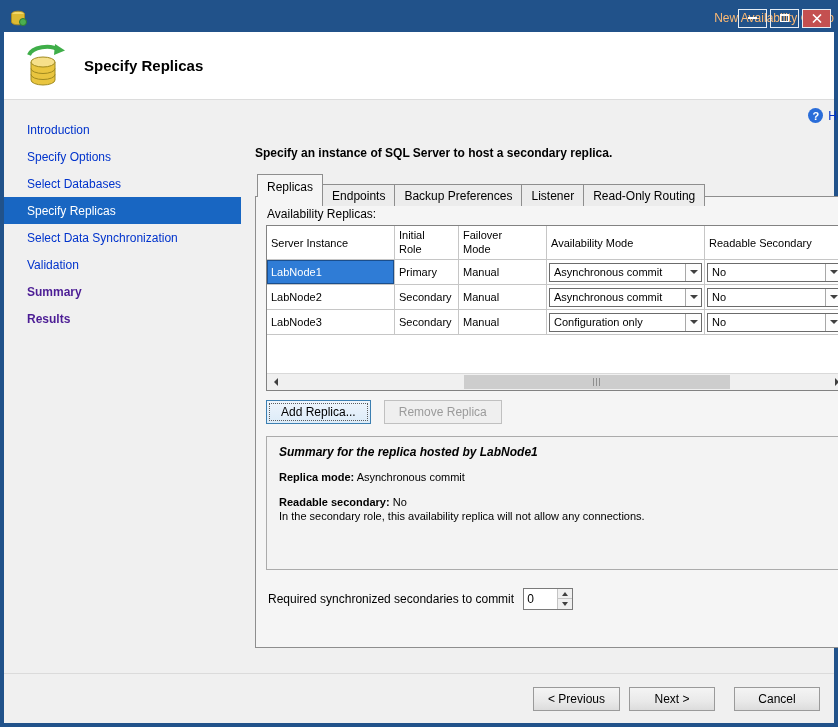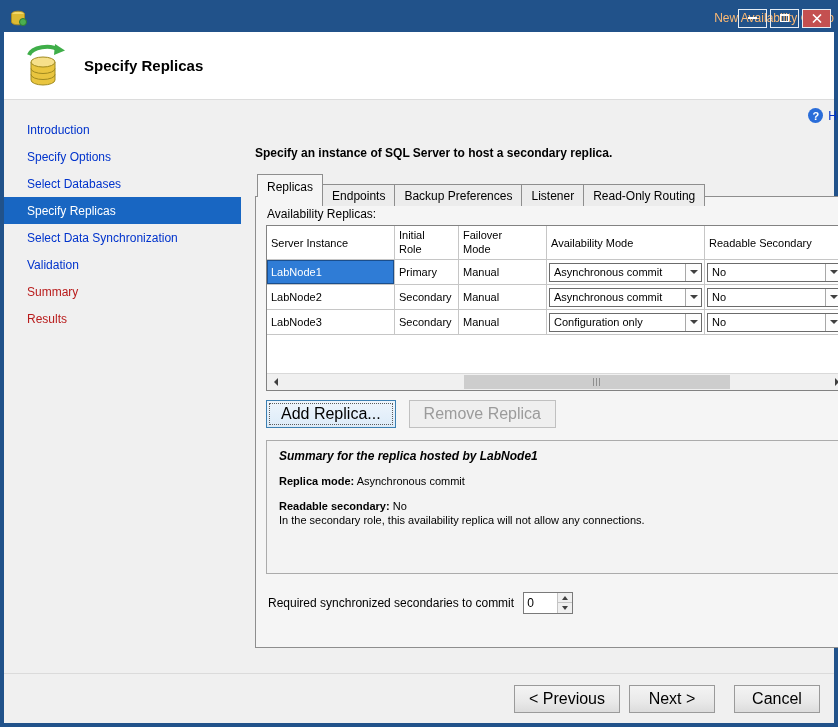--- a/index.html
+++ b/index.html
@@ -26,21 +26,21 @@
                 border-bottom:1px solid #dcdcdc; }
   .wiz-icon { margin-left:16px; }
   .page-title { margin-left:18px; font-size:15px; font-weight:bold; }
 
   
   .body { flex:1 1 auto; display:flex; min-height:0; }
   .sidebar { flex:0 0 237px; padding-top:16px; }
   .side-item { height:27px; display:flex; align-items:center; padding-left:23px;
                color:var(--link,#0033cc); cursor:pointer; }
   .side-item.selected { background:var(--sidebar-selected,#1866c2); color:#fff; }
-  .side-item.disabled { color:#b91c1c; cursor:default; }
+  .side-item.disabled { color:#4c1d95; cursor:default;font-weight:bold; }
 
   .main { flex:1 1 auto; position:relative; padding:10px 14px 0 14px; }
   .help-link { position:absolute; top:8px; right:18px; display:flex; align-items:center; gap:5px;
                color:var(--link,#0033cc); cursor:pointer; }
   .help-icon { width:15px; height:15px; border-radius:50%; background:#2a6dd9; color:#fff;
                font-size:11px; font-weight:bold; display:flex; align-items:center; justify-content:center; }
   .instruction { margin-top:36px; font-weight:bold; }
 
   
   .tabs { display:flex; margin-top:14px; padding-left:2px; position:relative; z-index:2; }
@@ -88,21 +88,21 @@
   
   .hscroll { flex:0 0 17px; background:#f0f0f0; border-top:1px solid #d9d9d9; display:flex; }
   .scroll-btn { flex:0 0 17px; display:flex; align-items:center; justify-content:center;
                 background:#f0f0f0; cursor:pointer; }
   .scroll-track { flex:1 1 auto; position:relative; }
   .scroll-thumb { position:absolute; left:33%; width:49%; top:1px; bottom:1px; background:#cdcdcd;
                   display:flex; align-items:center; justify-content:center; gap:2px; cursor:pointer; }
   .grip { width:1px; height:8px; background:#8f8f8f; }
 
   
-  .btn { font-family:inherit; font-size:16px; padding:4px 14px; color:#000;
+  .btn { font-family:inherit; font-size:12px; padding:4px 14px; color:#000;
          background:linear-gradient(#f4f4f4,#e9e9e9 60%,#dcdcdc); border:1px solid #9a9a9a; cursor:pointer; }
   .btn-row { margin-top:9px; display:flex; gap:13px; }
   .btn.focused { border-color:#3c7fb1; outline:1px dotted #5c5c5c; outline-offset:-4px;
                  background:linear-gradient(#eef5fc,#dcebf8); }
   .btn.disabled { color:#9b9b9b; background:#efefef; border-color:#c0c0c0; cursor:default; }
 
   
   .summary { margin-top:12px; border:1px solid #ababab; background:#f3f3f3; padding:8px 12px;
              font-size:11px; height:134px; }
   .summary .s-title { font-size:12px; font-weight:bold; margin-bottom:12px;font-style:italic; }

